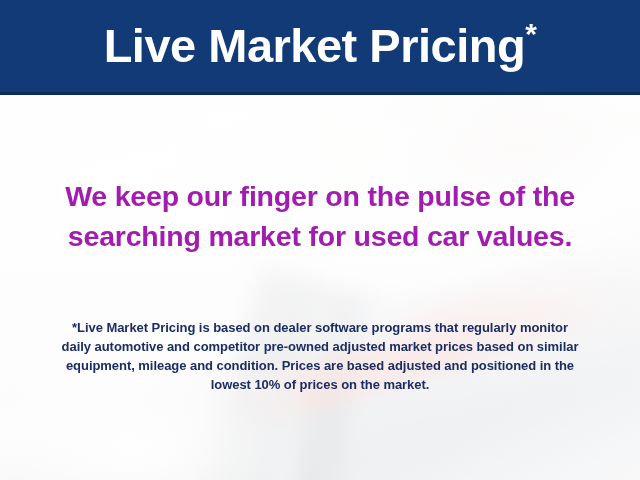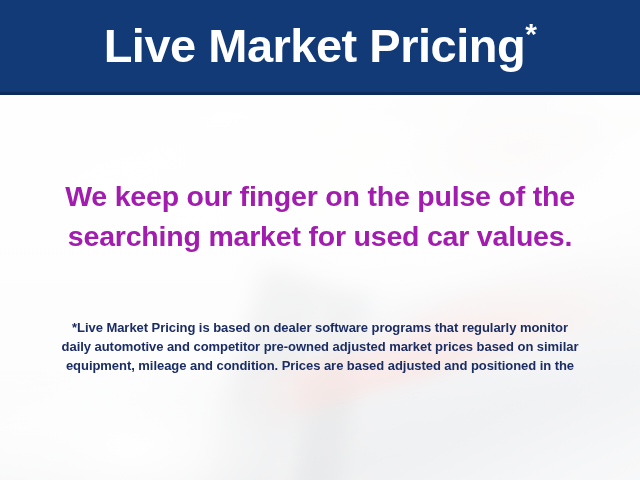--- a/index.html
+++ b/index.html
@@ -259,15 +259,16 @@
 
   <div class="headline">
     <span class="line">We keep our finger on the pulse of the</span>
     <span class="line">searching market for used car values.</span>
   </div>
 
   <div class="disclaimer">
     <span class="line">*Live Market Pricing is based on dealer software programs that regularly monitor</span>
     <span class="line">daily automotive and competitor pre-owned adjusted market prices based on similar</span>
     <span class="line">equipment, mileage and condition. Prices are based adjusted and positioned in the</span>
+    <span class="line">lowest 10% of prices on the market.</span>
   </div>
 
 </div>
 
 </body></html>

